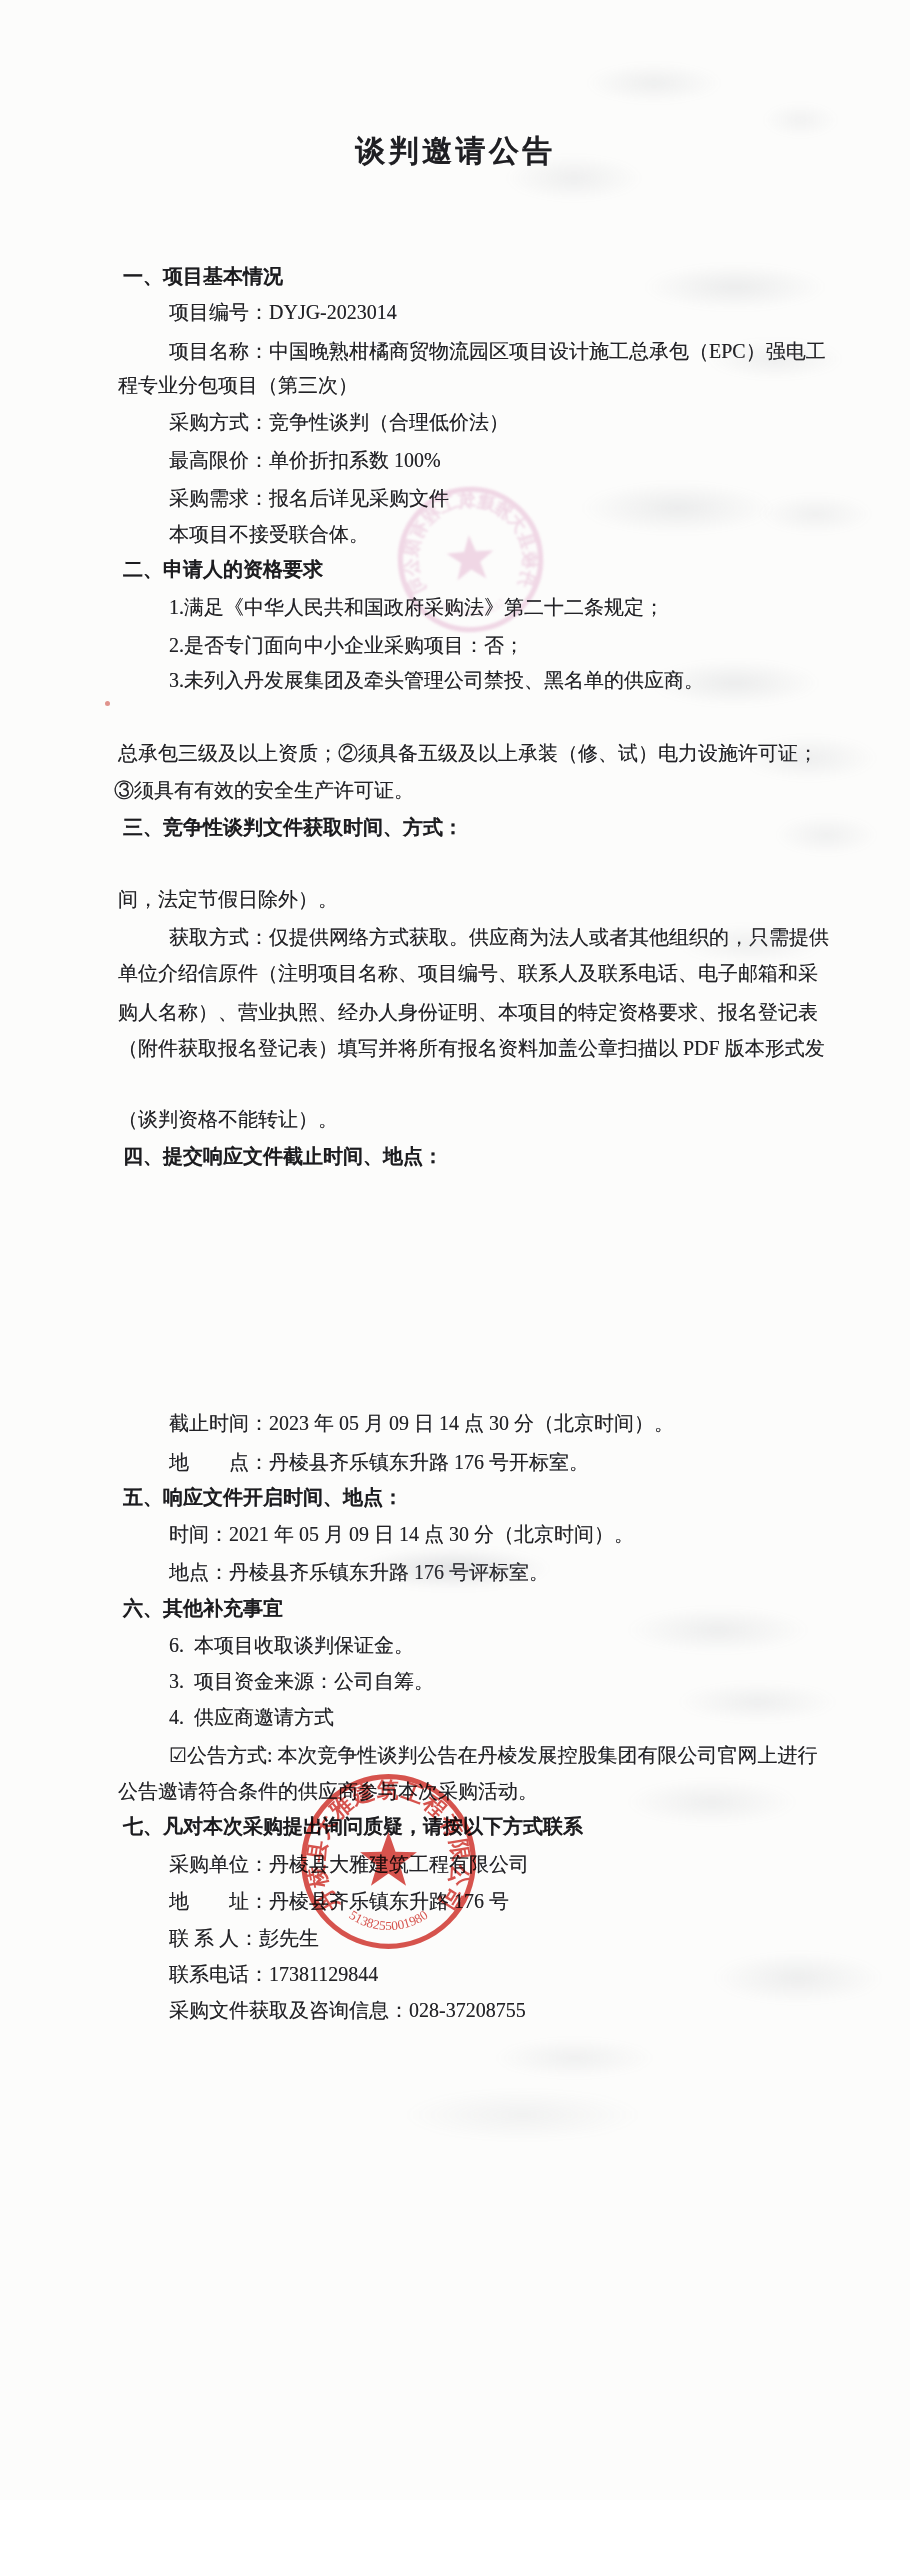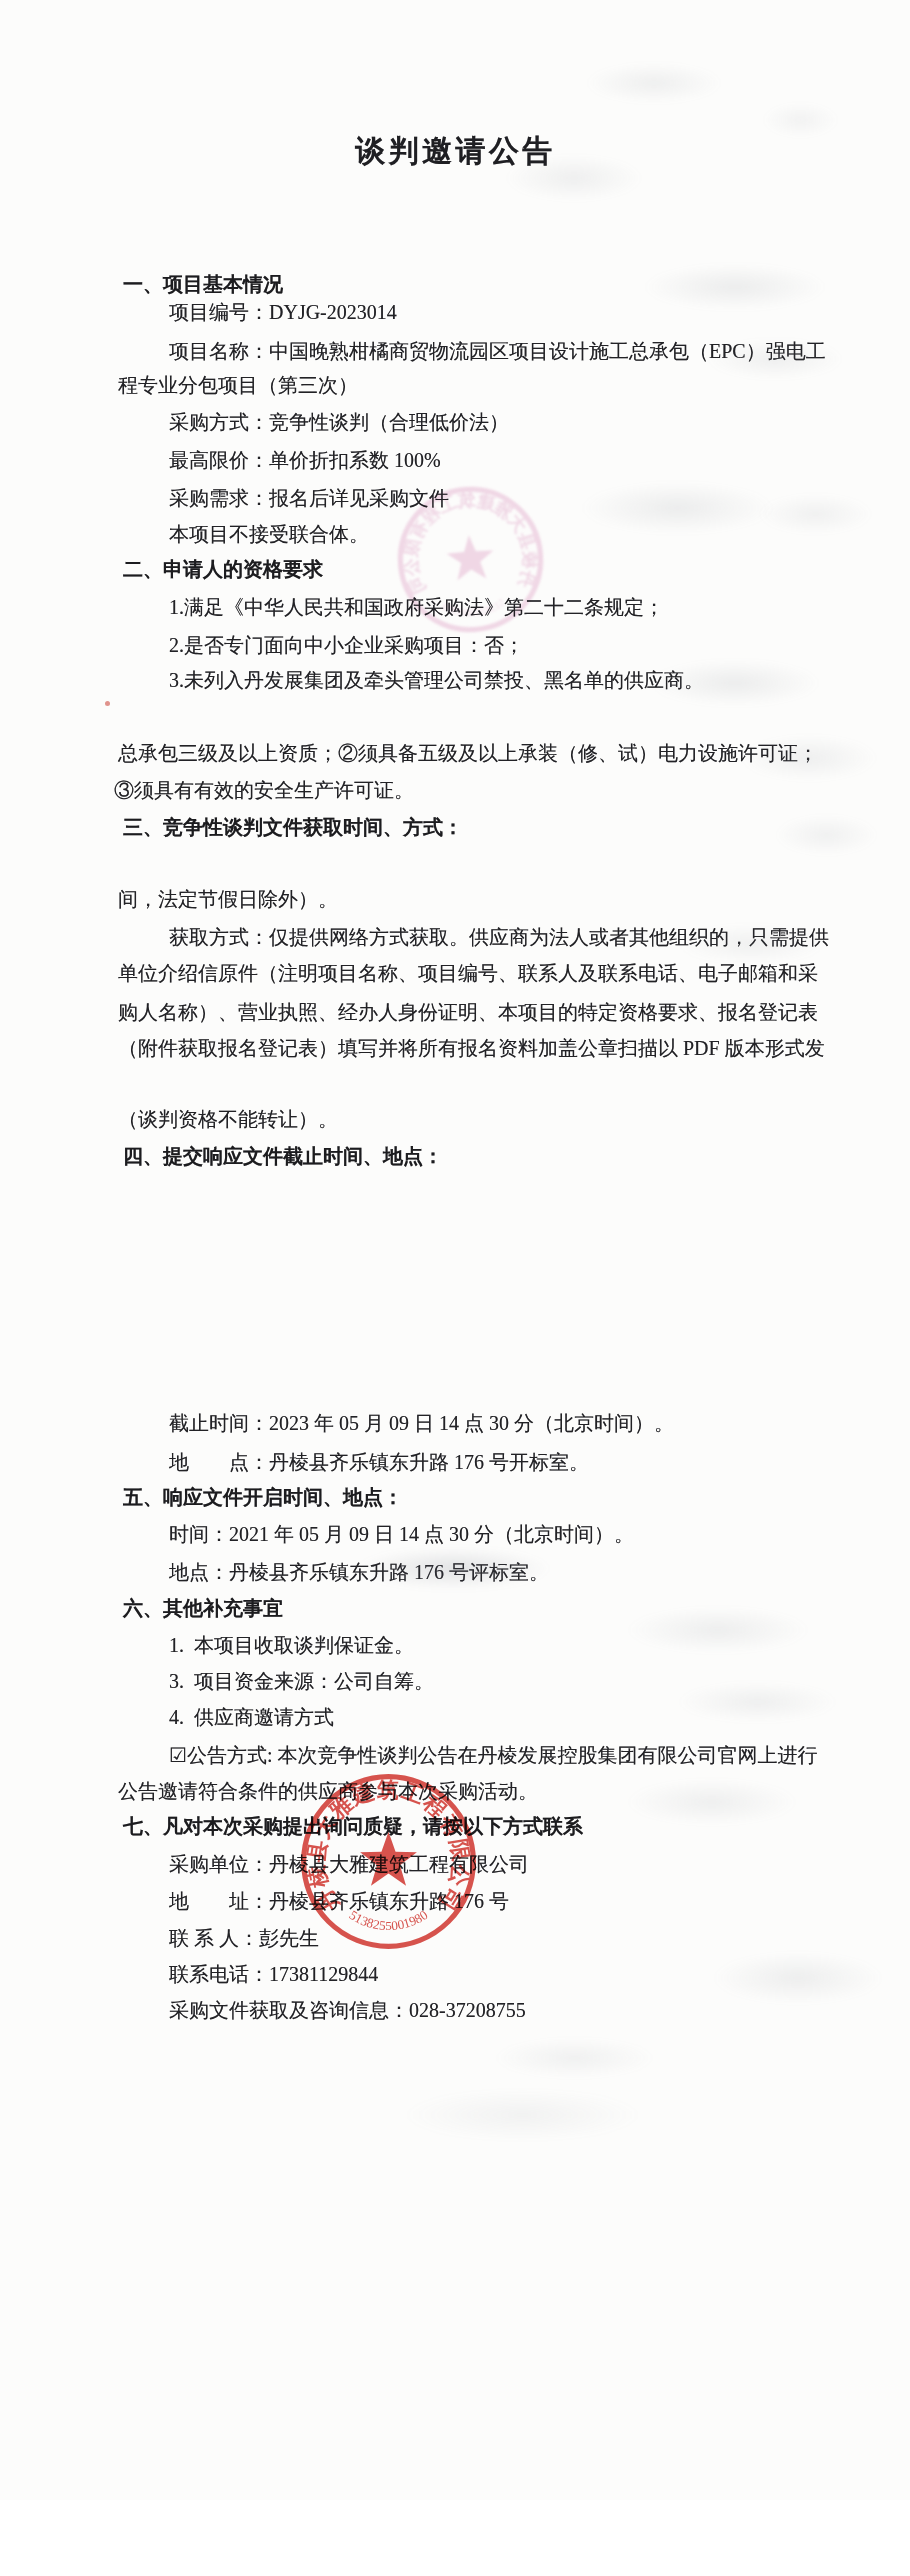--- a/index.html
+++ b/index.html
@@ -66,21 +66,21 @@
     filter:blur(0.6px);
   }
 </style>
 </head>
 <body>
 
 <div class="page">
 
   <div class="doc-title">谈判邀请公告</div>
 
-  <div class="ln h" style="top:272px;left:123px;">一、项目基本情况</div>
+  <div class="ln h" style="top:264px;left:123px;">一、项目基本情况</div>
   <div class="ln" style="top:300px;left:169px;">项目编号：DYJG-2023014</div>
   <div class="ln" style="top:339px;left:169px;">项目名称：中国晚熟柑橘商贸物流园区项目设计施工总承包（EPC）强电工</div>
   <div class="ln" style="top:373px;left:118px;">程专业分包项目（第三次）</div>
   <div class="ln" style="top:410px;left:169px;">采购方式：竞争性谈判（合理低价法）</div>
   <div class="ln" style="top:448px;left:169px;text-align:right;">最高限价：单价折扣系数 100%</div>
   <div class="ln" style="top:486px;left:169px;">采购需求：报名后详见采购文件</div>
   <div class="ln" style="top:522px;left:169px;">本项目不接受联合体。</div>
   <div class="ln h" style="top:557px;left:123px;">二、申请人的资格要求</div>
   <div class="ln" style="top:595px;left:169px;">1.满足《中华人民共和国政府采购法》第二十二条规定；</div>
   <div class="ln" style="top:633px;left:169px;">2.是否专门面向中小企业采购项目：否；</div>
@@ -94,21 +94,21 @@
   <div class="ln" style="top:1000px;left:118px;">购人名称）、营业执照、经办人身份证明、本项目的特定资格要求、报名登记表</div>
   <div class="ln" style="top:1036px;left:118px;">（附件获取报名登记表）填写并将所有报名资料加盖公章扫描以 PDF 版本形式发</div>
   <div class="ln" style="top:1107px;left:118px;">（谈判资格不能转让）。</div>
   <div class="ln h" style="top:1144px;left:123px;text-align:center;">四、提交响应文件截止时间、地点：</div>
   <div class="ln" style="top:1411px;left:169px;">截止时间：2023 年 05 月 09 日 14 点 30 分（北京时间）。</div>
   <div class="ln" style="top:1450px;left:169px;">地　　点：丹棱县齐乐镇东升路 176 号开标室。</div>
   <div class="ln h" style="top:1485px;left:123px;">五、响应文件开启时间、地点：</div>
   <div class="ln" style="top:1522px;left:169px;">时间：2021 年 05 月 09 日 14 点 30 分（北京时间）。</div>
   <div class="ln" style="top:1560px;left:169px;">地点：丹棱县齐乐镇东升路 176 号评标室。</div>
   <div class="ln h" style="top:1596px;left:123px;">六、其他补充事宜</div>
-  <div class="ln" style="top:1633px;left:169px;">1.  本项目收取谈判保证金。</div>
+  <div class="ln" style="top:1633px;left:169px;">6.  本项目收取谈判保证金。</div>
   <div class="ln" style="top:1669px;left:169px;">3.  项目资金来源：公司自筹。</div>
   <div class="ln" style="top:1705px;left:169px;">4.  供应商邀请方式</div>
   <div class="ln" style="top:1743px;left:169px;">☑公告方式: 本次竞争性谈判公告在丹棱发展控股集团有限公司官网上进行</div>
   <div class="ln" style="top:1779px;left:118px;">公告邀请符合条件的供应商参与本次采购活动。</div>
   <div class="ln h" style="top:1814px;left:123px;">七、凡对本次采购提出询问质疑，请按以下方式联系</div>
   <div class="ln" style="top:1852px;left:169px;">采购单位：丹棱县大雅建筑工程有限公司</div>
   <div class="ln" style="top:1889px;left:169px;">地　　址：丹棱县齐乐镇东升路 176 号</div>
   <div class="ln" style="top:1926px;left:169px;">联 系 人：彭先生</div>
   <div class="ln" style="top:1962px;left:169px;">联系电话：17381129844</div>
   <div class="ln" style="top:1998px;left:169px;">采购文件获取及咨询信息：028-37208755</div>

